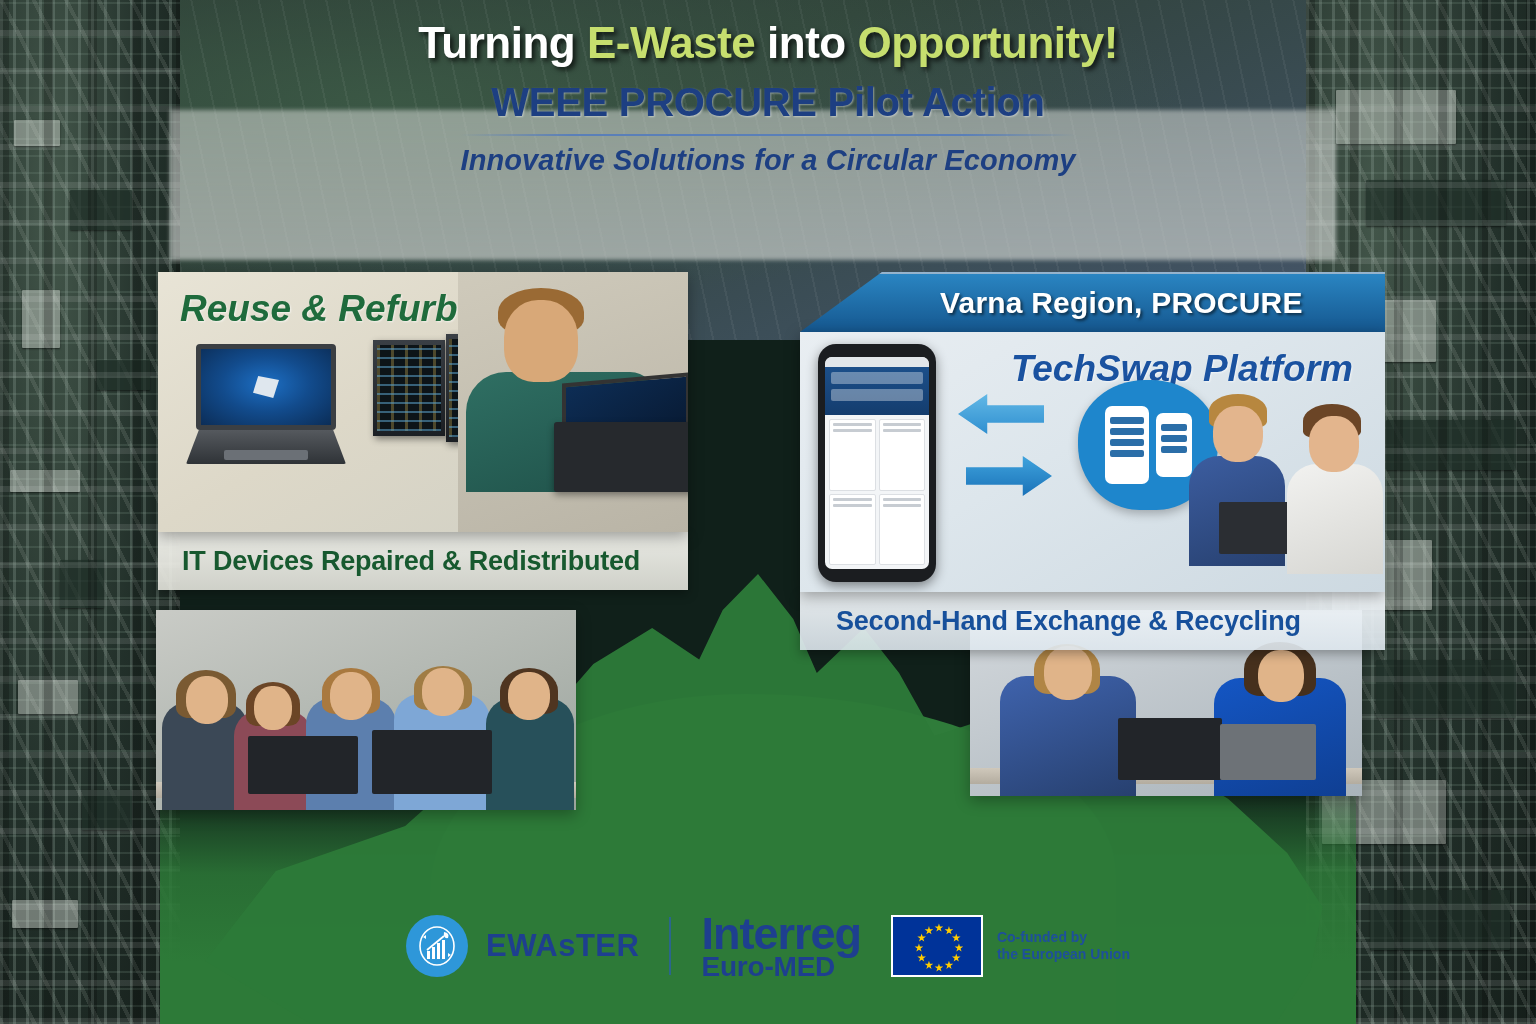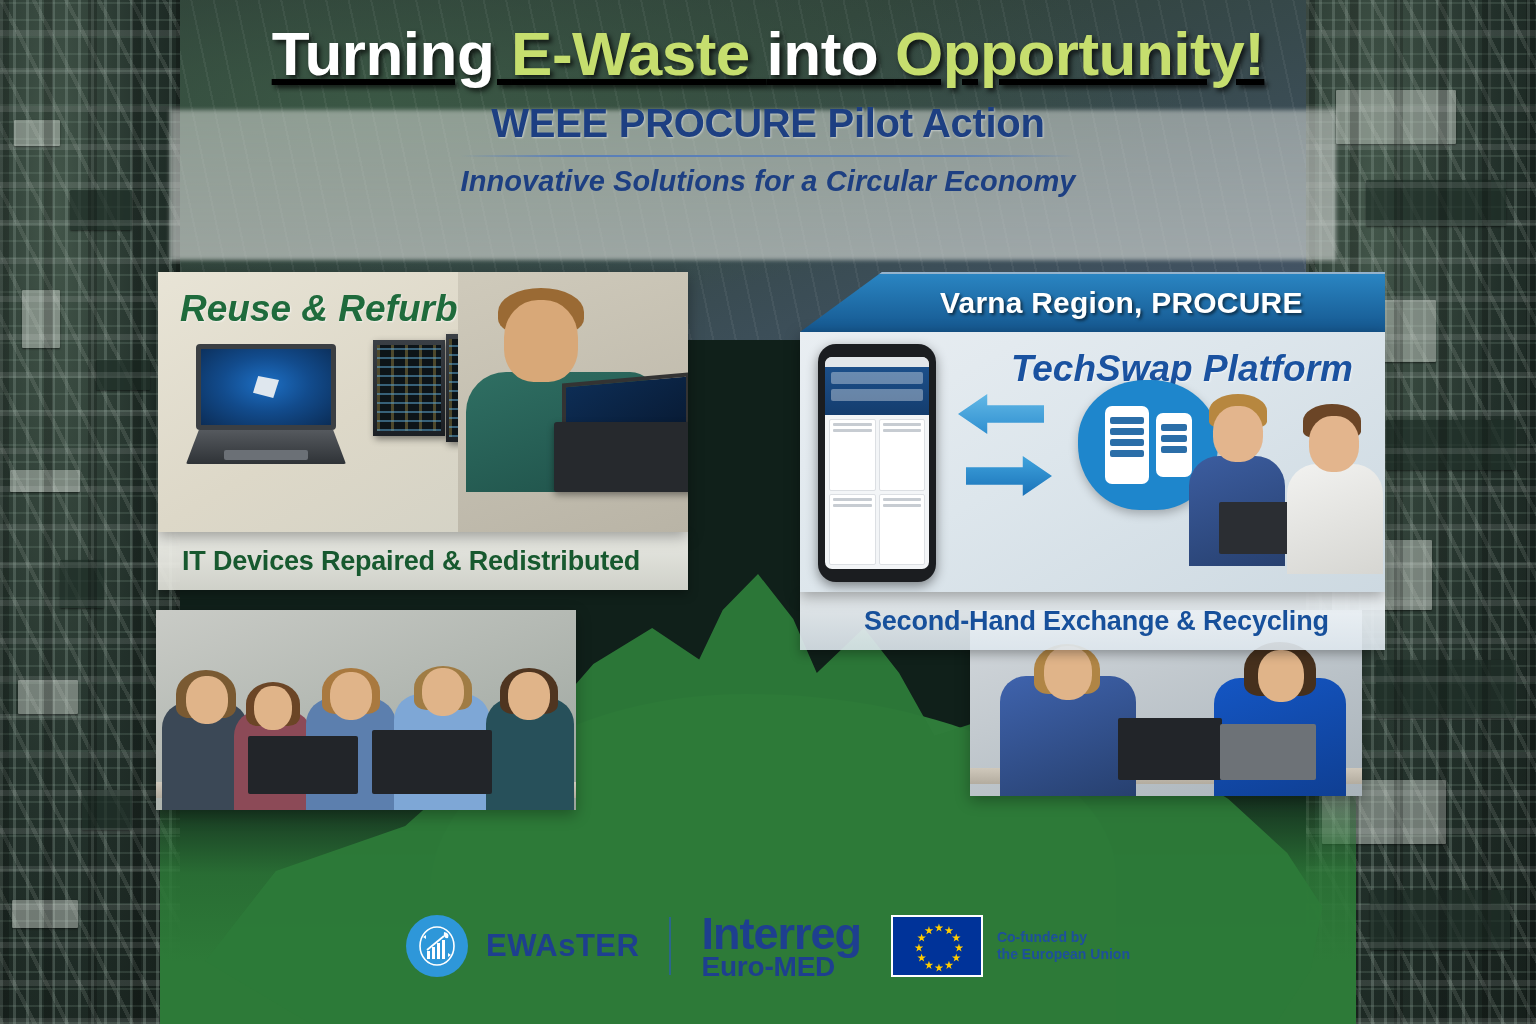--- a/index.html
+++ b/index.html
@@ -63,24 +63,23 @@
     border-radius:46% 54% 0 0 / 60% 55% 0 0;
   }
   .green-wash {
     position:absolute; left:160px; right:180px; bottom:0; height:250px;
     background:linear-gradient(180deg, rgba(45,122,56,0) 0%, rgba(45,122,56,.85) 40%, #2d7a38 75%);
   }
 
   
   .header { position:absolute; top:18px; left:0; right:0; text-align:center; z-index:6; }
   .title {
-    font-size:62px; font-weight:bold; letter-spacing:-.5px;
+    font-size:44px; font-weight:bold; letter-spacing:-.5px;
     text-shadow:3px 3px 5px rgba(0,0,0,.72);
     white-space:nowrap;
-    text-decoration:underline;
   }
   .title .w { color:#ffffff; }
   .title .g { color:#c6de6e; }
 
   .subwrap { margin-top:12px; display:inline-block; padding:0 10px; }
   .sub1 { font-size:40px; font-weight:bold; color:#1d3f82; letter-spacing:-.3px;
           text-shadow:1px 1px 2px rgba(255,255,255,.45); white-space:nowrap;}
   .sub1 .light { font-weight:bold; color:#1d3f82; }
   .rule { height:2px; background:linear-gradient(90deg, rgba(60,90,150,0), #5a7fb8 18%, #5a7fb8 82%, rgba(60,90,150,0));
           margin:9px 0 8px; }
@@ -134,21 +133,21 @@
   }
   .headline.green { left:22px; color:#1f6b3c; }
   .headline.blue  { right:32px; color:#1a52a0; }
 
   
   .caption {
     height:58px; display:flex; align-items:center;
     background:linear-gradient(180deg, rgba(246,246,240,.94), rgba(228,228,220,.90));
     box-shadow:0 4px 10px rgba(0,0,0,.3);
   }
-  .caption.r { background:linear-gradient(180deg, rgba(242,246,249,.94), rgba(222,231,238,.90));padding-left:28px; }
+  .caption.r { background:linear-gradient(180deg, rgba(242,246,249,.94), rgba(222,231,238,.90)); }
   .caption-txt { font-size:27px; font-weight:bold; letter-spacing:-.2px; }
   .caption-txt.green { color:#17592f; padding-left:24px;text-align:right; }
   .caption-txt.blue  { color:#17509b; padding-left:36px; }
 
   
   .laptop { position:absolute; left:28px; top:72px; width:160px; height:120px; }
   .laptop .screen {
     position:absolute; left:10px; top:0; width:140px; height:86px;
     background:radial-gradient(ellipse at 50% 46%, #1d6fc4 0%, #124b8c 48%, #0b2d57 100%);
     border:5px solid #3b3f43; border-radius:4px;

